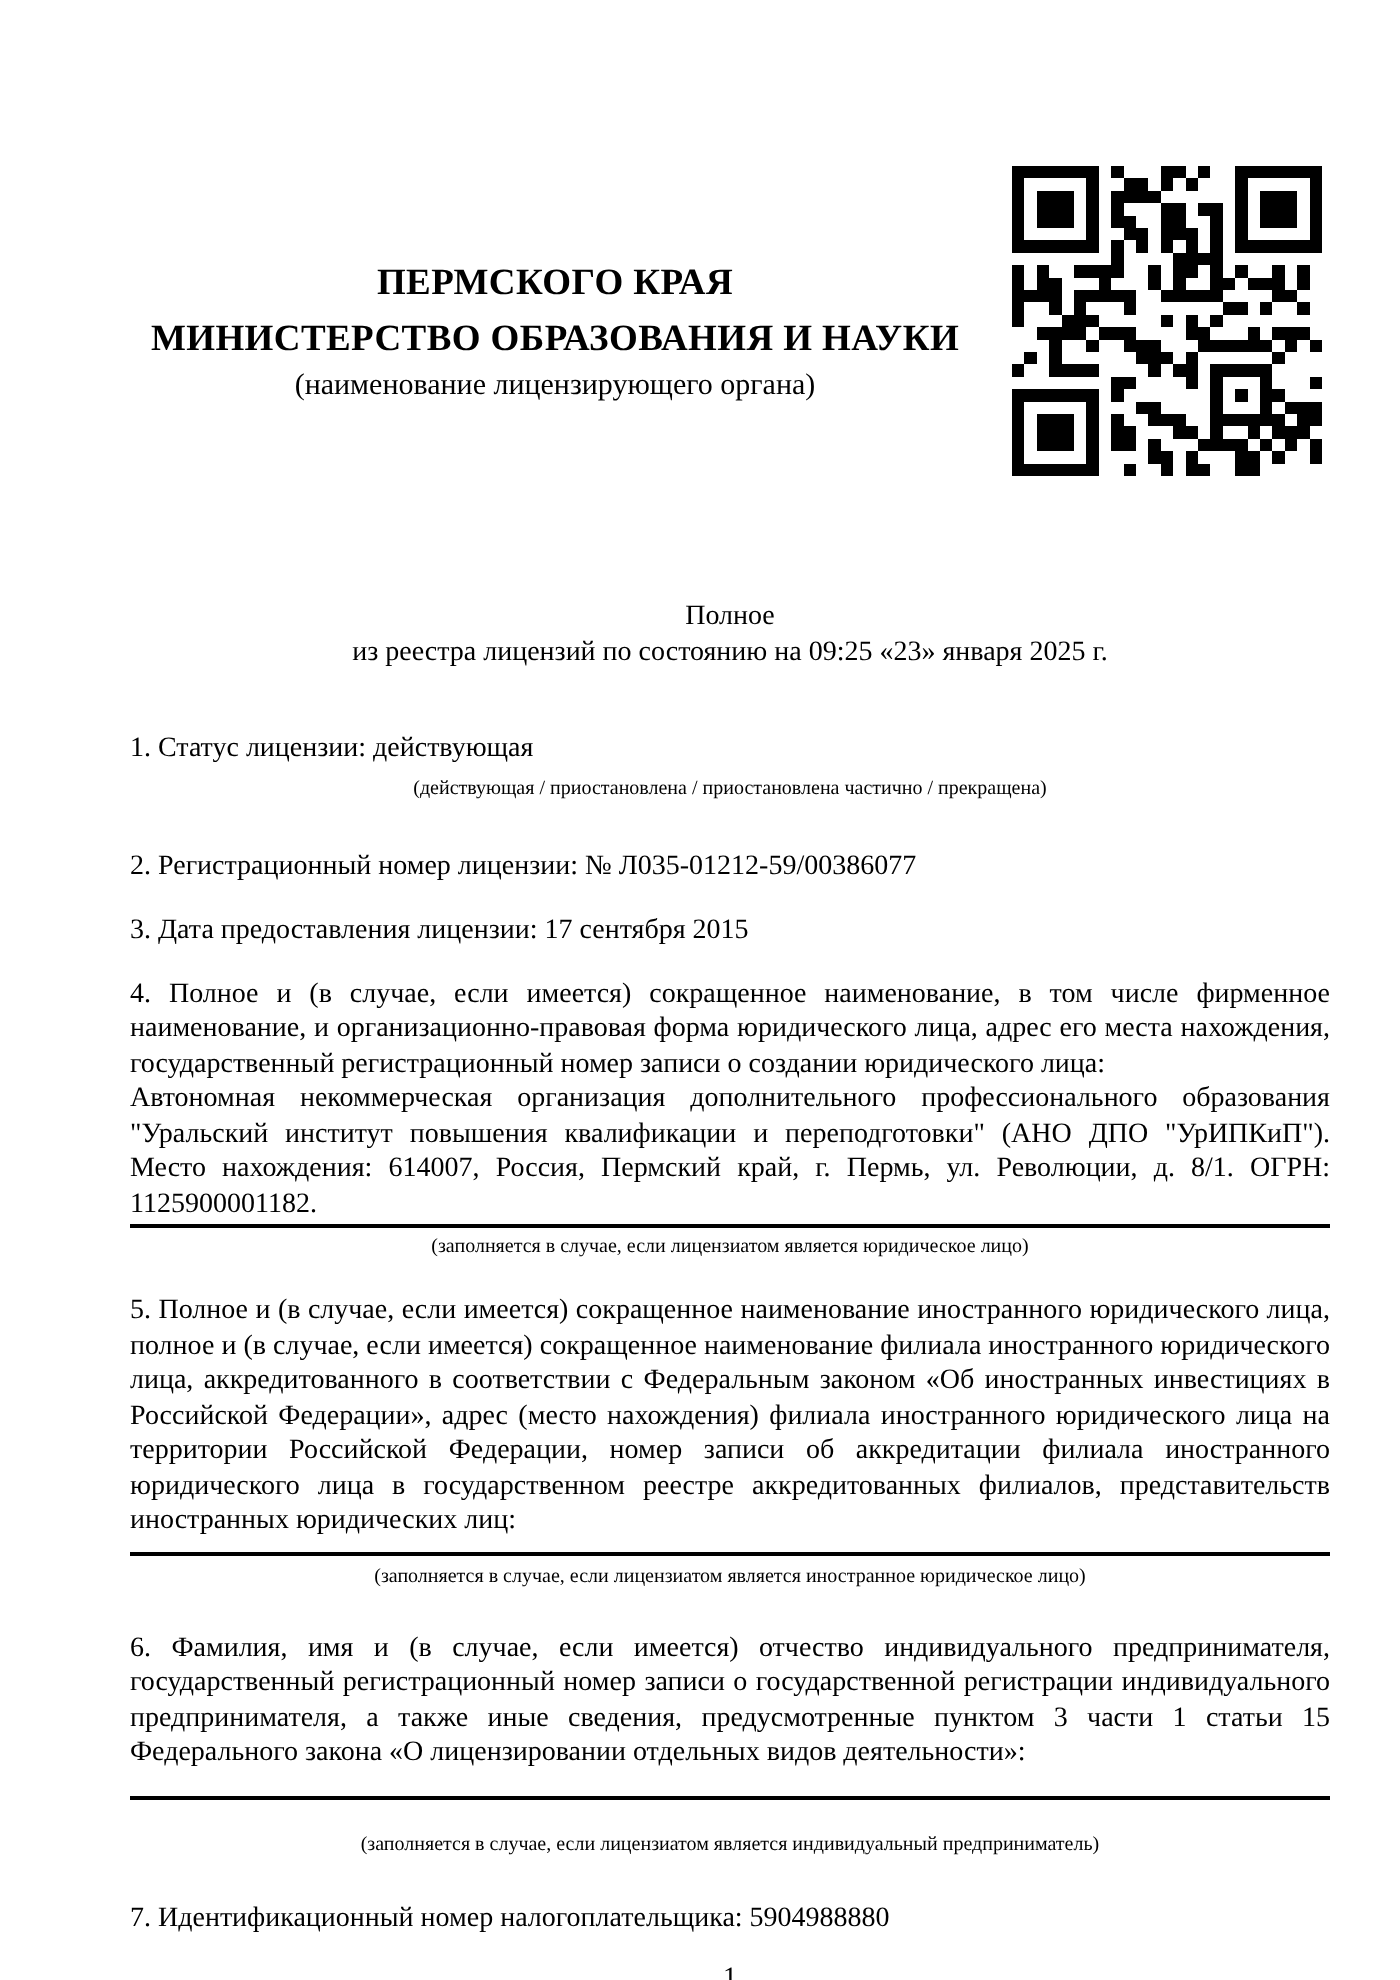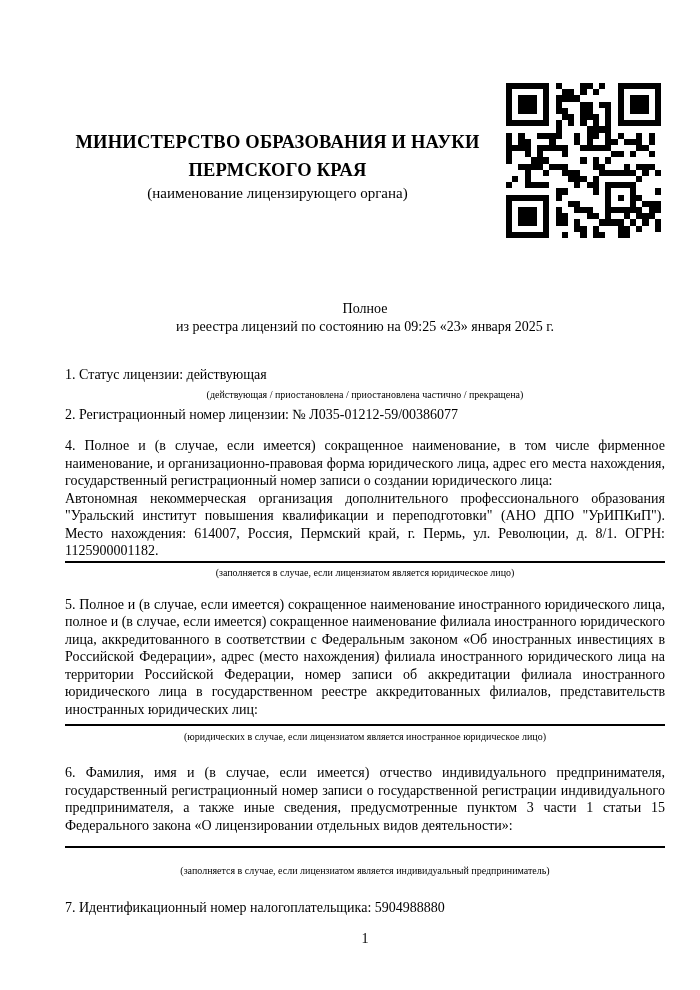--- a/index.html
+++ b/index.html
@@ -53,42 +53,42 @@
   .para { margin: 0; text-align: justify; }
   .plain { margin: 0; }
   .caption {
     font-size: 10px;
     line-height: 13px;
     text-align: center;
   }
   .rule { height: 2px; background: #000000; width: 100%; }
   .m-i1 { margin-top: 31px; }
   .m-c1 { margin-top: 4px; }
-  .m-i2 { margin-top: 5px; }
+  .m-i2 { margin-top: 24px; }
   .m-i3 { margin-top: 15px; }
   .m-i4 { margin-top: 14px; }
   .m-r4 { margin-top: 1px; }
   .m-c4 { margin-top: 3px; }
   .m-i5 { margin-top: 17px; }
   .m-r5 { margin-top: 6px; }
   .m-c5 { margin-top: 4px; }
   .m-i6 { margin-top: 21px; }
   .m-r6 { margin-top: 12px; }
   .m-c6 { margin-top: 16px; }
   .m-i7 { margin-top: 22px; }
   .page-num { margin-top: 13px; text-align: center; }
 </style>
 </head>
 <body>
 
 <div class="page">
 
   <div class="ministry-block">
+    <div class="ministry-line">ПЕРМСКОГО КРАЯ</div>
     <div class="ministry-line">МИНИСТЕРСТВО ОБРАЗОВАНИЯ И НАУКИ</div>
-    <div class="ministry-line">ПЕРМСКОГО КРАЯ</div>
     <div class="ministry-caption">(наименование лицензирующего органа)</div>
   </div>
 
   <svg id="qr" class="qr" viewBox="0 0 25 25" shape-rendering="crispEdges">
       <rect x="0" y="0" width="25" height="25" fill="#fff"></rect>
       <rect x="0" y="0" width="1" height="1" fill="#000"></rect>
       <rect x="1" y="0" width="1" height="1" fill="#000"></rect>
       <rect x="2" y="0" width="1" height="1" fill="#000"></rect>
       <rect x="3" y="0" width="1" height="1" fill="#000"></rect>
       <rect x="4" y="0" width="1" height="1" fill="#000"></rect>
@@ -395,29 +395,30 @@
     <div class="doc-title">
       <div>Полное</div>
       <div>из реестра лицензий по состоянию на 09:25 «23» января 2025 г.</div>
     </div>
 
     <p class="plain m-i1">1. Статус лицензии: действующая</p>
     <div class="caption m-c1">(действующая / приостановлена / приостановлена частично / прекращена)</div>
 
     <p class="plain m-i2">2. Регистрационный номер лицензии: № Л035-01212-59/00386077</p>
 
+    <p class="plain m-i3">3. Дата предоставления лицензии: 17 сентября 2015</p>
 
     <p class="para m-i4">4. Полное и (в случае, если имеется) сокращенное наименование, в том числе фирменное наименование, и организационно-правовая форма юридического лица, адрес его места нахождения, государственный регистрационный номер записи о создании юридического лица:</p>
     <p class="para">Автономная некоммерческая организация дополнительного профессионального образования "Уральский институт повышения квалификации и переподготовки" (АНО ДПО "УрИПКиП"). Место нахождения: 614007, Россия, Пермский край, г. Пермь, ул. Революции, д. 8/1. ОГРН: 1125900001182.</p>
     <div class="rule m-r4"></div>
     <div class="caption m-c4">(заполняется в случае, если лицензиатом является юридическое лицо)</div>
 
     <p class="para m-i5">5. Полное и (в случае, если имеется) сокращенное наименование иностранного юридического лица, полное и (в случае, если имеется) сокращенное наименование филиала иностранного юридического лица, аккредитованного в соответствии с Федеральным законом «Об иностранных инвестициях в Российской Федерации», адрес (место нахождения) филиала иностранного юридического лица на территории Российской Федерации, номер записи об аккредитации филиала иностранного юридического лица в государственном реестре аккредитованных филиалов, представительств иностранных юридических лиц:</p>
     <div class="rule m-r5"></div>
-    <div class="caption m-c5">(юридических в случае, если лицензиатом является иностранное юридическое лицо)</div>
+    <div class="caption m-c5">(заполняется в случае, если лицензиатом является иностранное юридическое лицо)</div>
 
     <p class="para m-i6">6. Фамилия, имя и (в случае, если имеется) отчество индивидуального предпринимателя, государственный регистрационный номер записи о государственной регистрации индивидуального предпринимателя, а также иные сведения, предусмотренные пунктом 3 части 1 статьи 15 Федерального закона «О лицензировании отдельных видов деятельности»:</p>
     <div class="rule m-r6"></div>
     <div class="caption m-c6">(заполняется в случае, если лицензиатом является индивидуальный предприниматель)</div>
 
     <p class="plain m-i7">7. Идентификационный номер налогоплательщика: 5904988880</p>
 
     <div class="page-num">1</div>
 
   </div>

